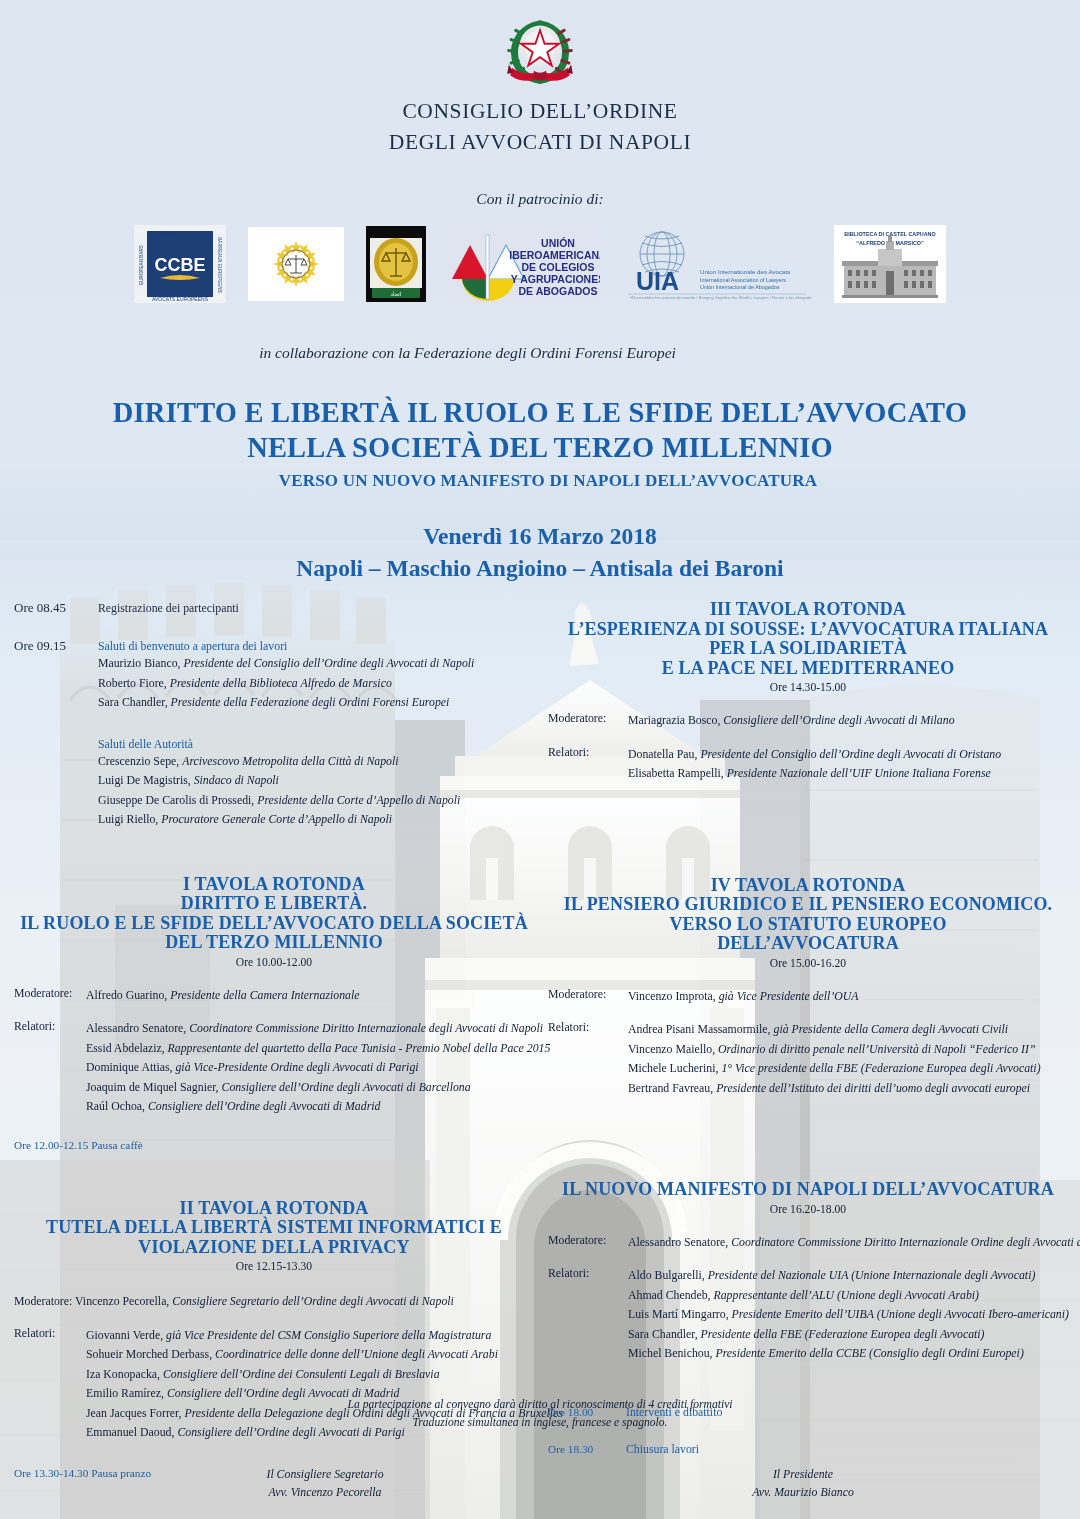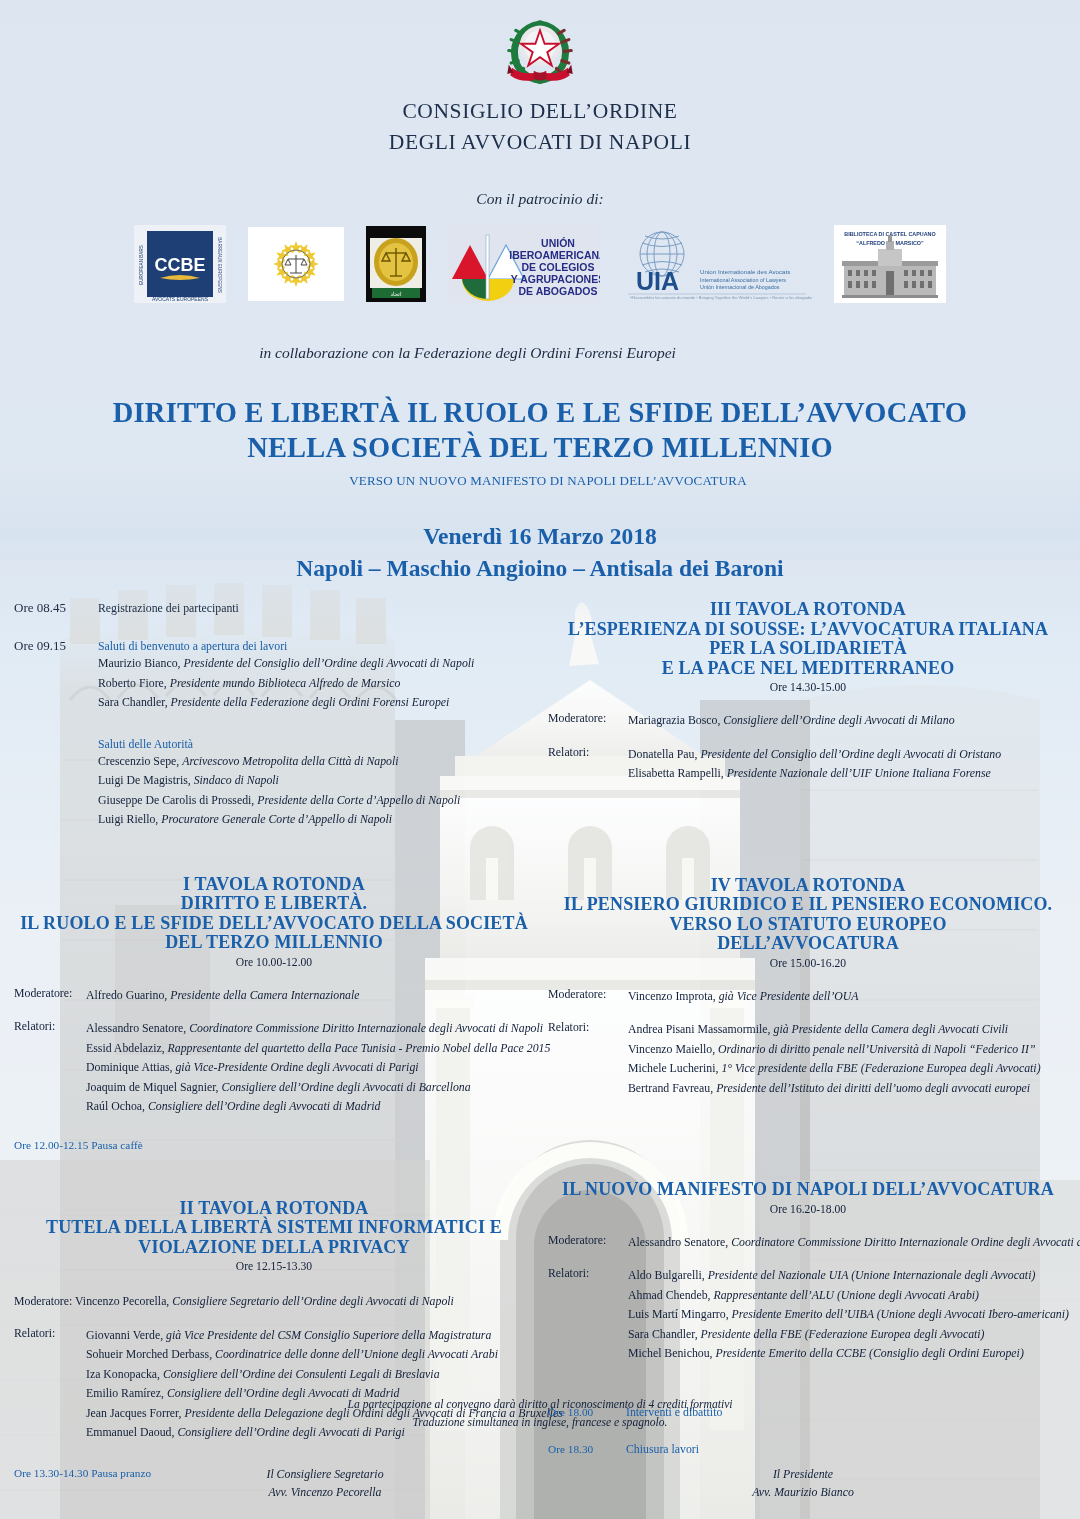--- a/index.html
+++ b/index.html
@@ -33,21 +33,21 @@
   .logos{position:absolute;left:0;top:218px;width:1080px;height:92px;
     display:flex;align-items:center;justify-content:center;gap:22px;}
   .logo{display:flex;align-items:center;justify-content:center;}
 
   .collab{position:absolute;left:0;top:344px;width:935px;text-align:center;
     color:#1b2a40;font-size:15.5px;font-style:italic;}
 
   .maintitle{position:absolute;left:0;top:395px;width:1080px;text-align:center;color:#1a5faa;}
   .maintitle .l1{font-size:28.5px;font-weight:bold;letter-spacing:.2px;line-height:35px;}
   .maintitle .l2{font-size:28.5px;font-weight:bold;letter-spacing:.2px;line-height:35px;}
-  .maintitle .l3{font-size:13px;font-weight:normal;letter-spacing:.2px;line-height:28px;margin-top:2px;padding-left:16px;}
+  .maintitle .l3{font-size:17px;font-weight:bold;letter-spacing:.2px;line-height:28px;margin-top:2px;padding-left:16px;}
 
   .whenwhere{position:absolute;left:0;top:520px;width:1080px;text-align:center;color:#1a5faa;}
   .whenwhere .d{font-size:23.5px;font-weight:bold;line-height:32px;}
   .whenwhere .p{font-size:23.5px;font-weight:bold;line-height:32px;}
 
   
   .col{position:absolute;top:600px;}
   .col-left{left:14px;width:520px;}
   .col-right{left:548px;width:520px;}
 
@@ -436,21 +436,21 @@
     <div class="row">
       <div class="tcol time">Ore 08.45</div>
       <div class="desc">Registrazione dei partecipanti</div>
     </div>
 
     <div class="row" style="margin-top:22px;">
       <div class="tcol time">Ore 09.15</div>
       <div>
         <div class="sectlabel">Saluti di benvenuto a apertura dei lavori</div>
         <div class="person"><span>Maurizio Bianco,</span> <i>Presidente del Consiglio dell’Ordine degli Avvocati di Napoli</i></div>
-        <div class="person"><span>Roberto Fiore,</span> <i>Presidente mundo Biblioteca Alfredo de Marsico</i></div>
+        <div class="person"><span>Roberto Fiore,</span> <i>Presidente della Biblioteca Alfredo de Marsico</i></div>
         <div class="person"><span>Sara Chandler,</span> <i>Presidente della Federazione degli Ordini Forensi Europei</i></div>
 
         <div class="sectlabel" style="margin-top:24px;">Saluti delle Autorità</div>
         <div class="person"><span>Crescenzio Sepe,</span> <i>Arcivescovo Metropolita della Città di Napoli</i></div>
         <div class="person"><span>Luigi De Magistris,</span> <i>Sindaco di Napoli</i></div>
         <div class="person"><span>Giuseppe De Carolis di Prossedi,</span> <i>Presidente della Corte d’Appello di Napoli</i></div>
         <div class="person"><span>Luigi Riello,</span> <i>Procuratore Generale Corte d’Appello di Napoli</i></div>
       </div>
     </div>
 

